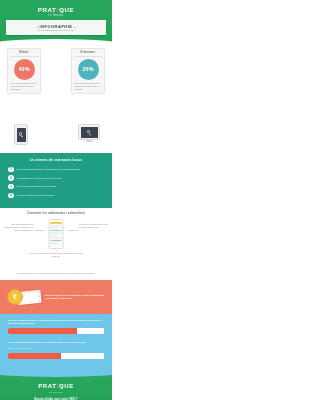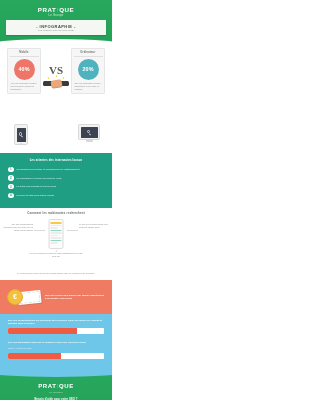--- a/index.html
+++ b/index.html
@@ -262,31 +262,20 @@
 
   <div class="vs-wrap">
     <div class="card left">
       <div class="card-title">Mobile</div>
       <div class="circle coral">
           <span>40%</span>
         </div>
       <div class="card-body">40% des recherches locales sont effectuees depuis un smartphone</div>
     </div>
 
-    <div class="vs-center">
-      <div class="vs">VS</div>
-      <div class="handshake">
-        <div class="hand-l"></div>
-        <div class="hand-r"></div>
-        <div class="hand-knot"></div>
-        <div class="spark" style="left:5px;top:-.5px;transform:rotate(-30deg)"></div>
-        <div class="spark" style="left:12.5px;top:-2px"></div>
-        <div class="spark" style="right:5px;top:-.5px;transform:rotate(30deg)"></div>
-      </div>
-    </div>
 
     <div class="card right">
       <div class="card-title">Ordinateur</div>
       <div class="circle teal">
           <span>20%</span>
         </div>
       <div class="card-body">20% des recherches locales aboutissent a une visite en magasin</div>
     </div>
   </div>
 

